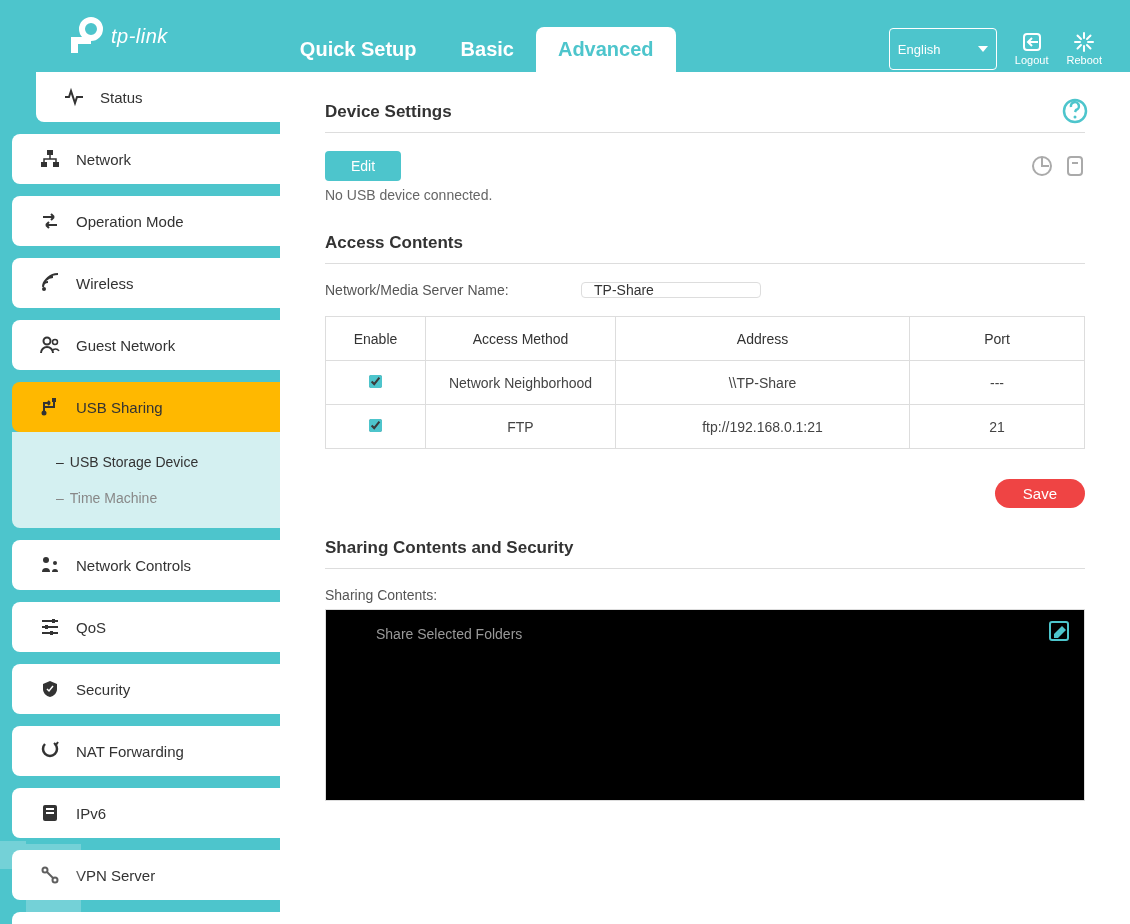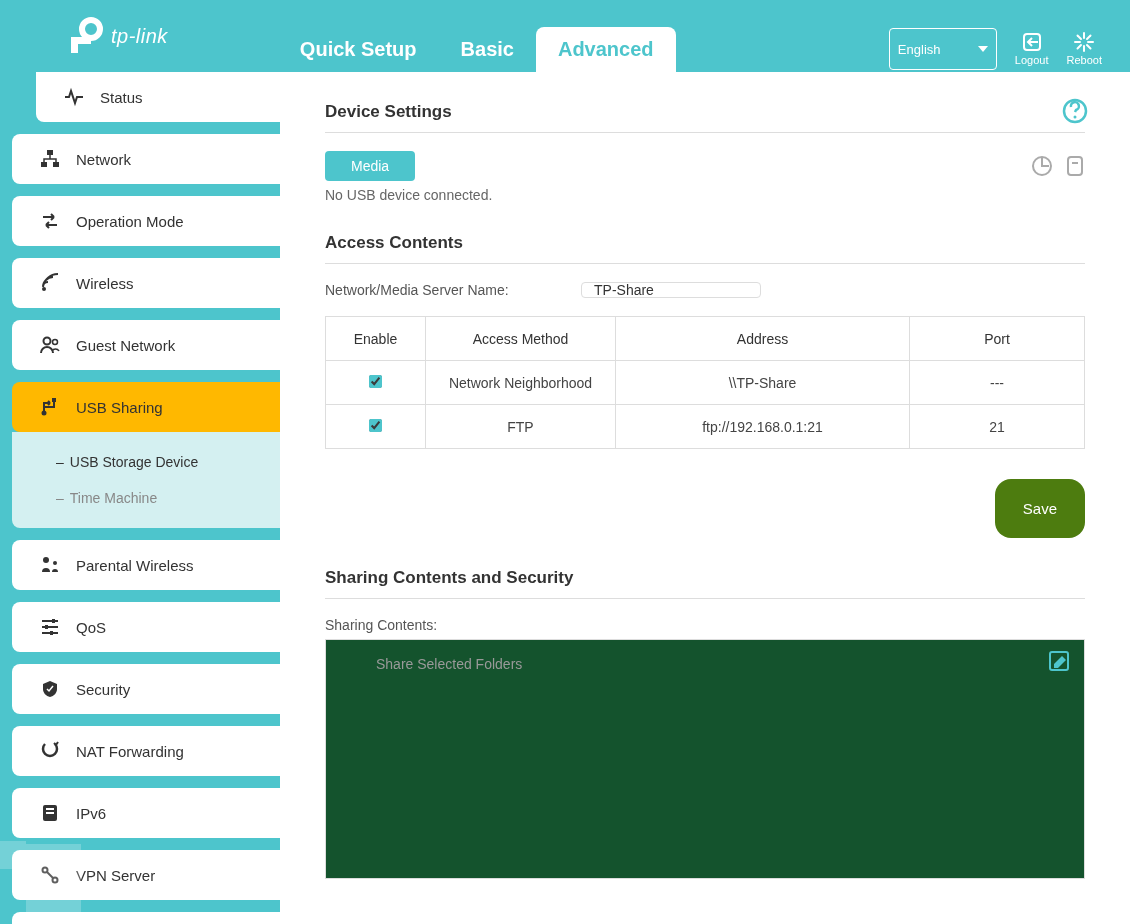--- a/index.html
+++ b/index.html
@@ -152,26 +152,26 @@
   font-size: 14px;
   color: #444;
   text-align: center;
   height: 44px;
   font-weight: normal;
 }
 table.addr th { color:#333; }
 .port-input { width: 60px; height: 28px; border:1px solid #ddd; border-radius:3px; text-align:center; font-size:14px;}
 .edit-link { color:#4dc5cc; font-size:14px; margin-left:8px; cursor:pointer;}
 .save-row { text-align:right; margin: 30px 0 30px;}
-.save-btn { background:#4d7c0f;color:#fff;border:none;border-radius:16px;padding:21px 28px;font-size:15px;cursor:pointer;}
+.save-btn { background:#ef4444;color:#fff;border:none;border-radius:16px;padding:6px 28px;font-size:15px;cursor:pointer;}
 .sharing-label { color:#555; font-size:14px; margin-bottom: 6px;}
 .share-box {
-  background: #14532d;
+  background: #000000;
   border: 1px solid #ddd;
-  height: 240px;
+  height: 192px;
   position: relative;
   padding: 16px 20px;
 }
 .share-box-text { color:#999; font-size:14px; margin-left: 30px;}
 .share-edit { position:absolute; right:14px; top:10px; cursor:pointer;}
 input[type=checkbox] { width:13px; height:13px; accent-color: #4dc5cc;}
 
 .deco1 { position:absolute; left:0; bottom:55px; width:26px; height:28px; background:rgba(255,255,255,0.22);}
 .deco2 { position:absolute; left:26px; bottom:0; width:55px; height:80px; background:rgba(255,255,255,0.22);}
 </style>
@@ -273,21 +273,21 @@
       <div class="sub-nav-item active"><span class="dash">–</span><span>USB Storage Device</span></div>
       <div class="sub-nav-item"><span class="dash">–</span><span>Time Machine</span></div>
     </div>
     <div class="nav-item">
       <svg width="20" height="20">
           <circle cx="6" cy="5" r="3" fill="#333"></circle>
           <path d="M2 17 A4 4 0 0 1 10 17" fill="#333"></path>
           <circle cx="15" cy="8" r="2" fill="#333"></circle>
           <path d="M12 17 A3 3 0 0 1 18 17" fill="#333"></path>
         </svg>
-      <span>Parental Wireless</span>
+      <span>Network Controls</span>
     </div>
     <div class="nav-item">
       <svg width="20" height="20">
           <line x1="2" y1="4" x2="18" y2="4" stroke="#333" stroke-width="2"></line>
           <line x1="2" y1="10" x2="18" y2="10" stroke="#333" stroke-width="2"></line>
           <line x1="2" y1="16" x2="18" y2="16" stroke="#333" stroke-width="2"></line>
           <rect x="12" y="2" width="3" height="4" fill="#333"></rect>
           <rect x="5" y="8" width="3" height="4" fill="#333"></rect>
           <rect x="10" y="14" width="3" height="4" fill="#333"></rect>
         </svg>
@@ -331,21 +331,21 @@
 
   <div class="content">
     <svg class="help-icon" width="26" height="26">
         <circle cx="13" cy="13" r="11" fill="none" stroke="#4dc5cc" stroke-width="2.5"></circle>
         <path d="M9 9 A4 4 0 1 1 14 12 L13 14" stroke="#4dc5cc" stroke-width="2.5" fill="none"></path>
         <circle cx="13" cy="19" r="1.5" fill="#4dc5cc"></circle>
       </svg>
 
     <div class="section-title">Device Settings</div>
     <div class="scan-row">
-      <button class="scan-btn">Media</button>
+      <button class="scan-btn">Edit</button>
       <div class="scan-icons">
         <svg width="22" height="22">
             <circle cx="11" cy="11" r="9" fill="none" stroke="#aaa" stroke-width="2"></circle>
             <path d="M11 2 L11 11 L18 11" stroke="#aaa" stroke-width="2" fill="none"></path>
           </svg>
         <svg width="20" height="22">
             <rect x="3" y="2" width="14" height="18" rx="3" fill="none" stroke="#aaa" stroke-width="2"></rect>
             <line x1="7" y1="8" x2="13" y2="8" stroke="#aaa" stroke-width="2"></line>
           </svg>
       </div>

